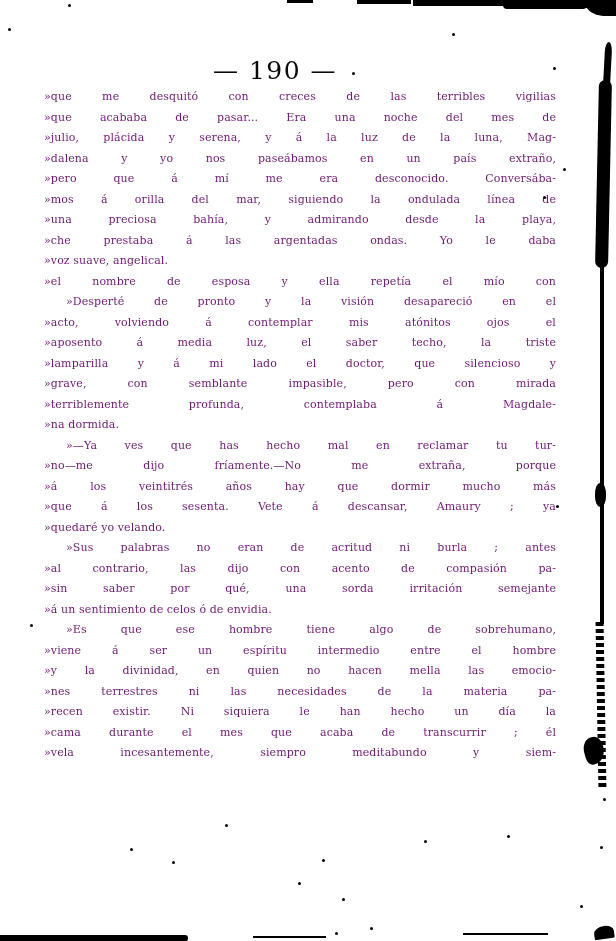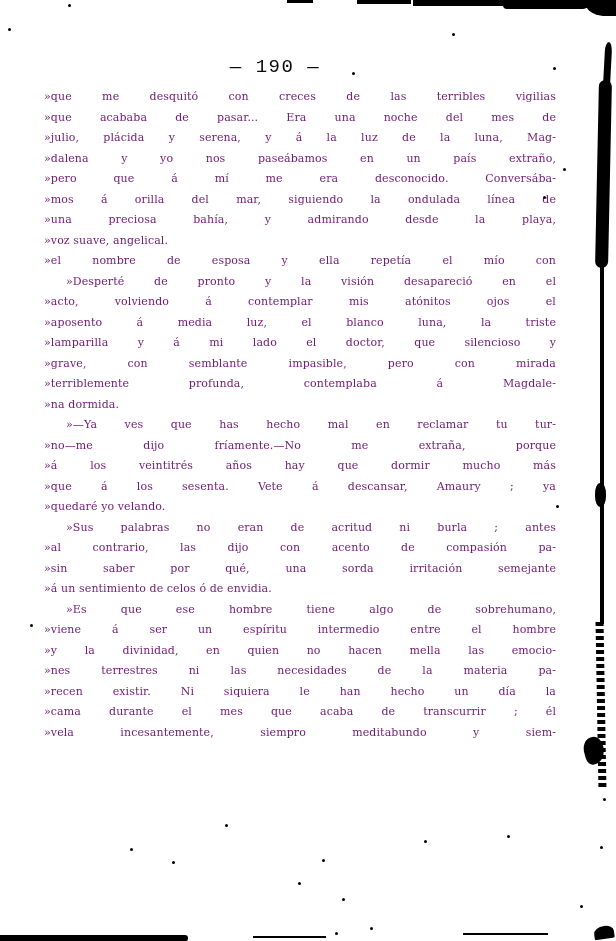--- a/index.html
+++ b/index.html
@@ -4,21 +4,21 @@
 <style>
   html,body{margin:0;padding:0;}
   body{
     width:616px;height:941px;position:relative;overflow:hidden;
     background:#ffffff;color:#000;
     font-family:"DejaVu Serif","Liberation Serif",serif;
   }
   .page{position:absolute;inset:0;}
   .page-header{
     position:absolute;top:56px;left:45px;width:460px;
-    text-align:center;font-size:19px;letter-spacing:1.5px;color:#0a0a0a;font-family:Liberation Mono, monospace;
+    text-align:center;font-size:25px;letter-spacing:1.5px;color:#0a0a0a;
   }
   .text-block{
     position:absolute;top:87px;left:44px;width:512px;
     font-size:11px;line-height:20.5px;color:#701a75;
     letter-spacing:0.1px;
   }
   .line{
     height:20.5px;overflow:hidden;
     text-align:justify;text-align-last:justify;
     white-space:normal;
@@ -64,25 +64,26 @@
   <div class="page-header">— 190 —</div>
 
   <div class="text-block">
     <div class="line">»que me desquitó con creces de las terribles vigilias</div>
     <div class="line">»que acababa de pasar... Era una noche del mes de</div>
     <div class="line">»julio, plácida y serena, y á la luz de la luna, Mag-</div>
     <div class="line">»dalena y yo nos paseábamos en un país extraño,</div>
     <div class="line">»pero que á mí me era desconocido. Conversába-</div>
     <div class="line">»mos á orilla del mar, siguiendo la ondulada línea de</div>
     <div class="line">»una preciosa bahía, y admirando desde la playa,</div>
+    <div class="line">»che prestaba á las argentadas ondas. Yo le daba</div>
     <div class="line pend">»voz suave, angelical.</div>
     <div class="line">»el nombre de esposa y ella repetía el mío con</div>
     <div class="line pstart">»Desperté de pronto y la visión desapareció en el</div>
     <div class="line">»acto, volviendo á contemplar mis atónitos ojos el</div>
-    <div class="line">»aposento á media luz, el blanco luna, la triste</div>
+    <div class="line">»aposento á media luz, el saber techo, la triste</div>
     <div class="line">»lamparilla y á mi lado el doctor, que silencioso y</div>
     <div class="line">»grave, con semblante impasible, pero con mirada</div>
     <div class="line">»terriblemente profunda, contemplaba á Magdale-</div>
     <div class="line pend">»na dormida.</div>
     <div class="line pstart">»—Ya ves que has hecho mal en reclamar tu tur-</div>
     <div class="line">»no—me dijo fríamente.—No me extraña, porque</div>
     <div class="line">»á los veintitrés años hay que dormir mucho más</div>
     <div class="line">»que á los sesenta. Vete á descansar, Amaury ; ya</div>
     <div class="line pend">»quedaré yo velando.</div>
     <div class="line pstart">»Sus palabras no eran de acritud ni burla ; antes</div>

